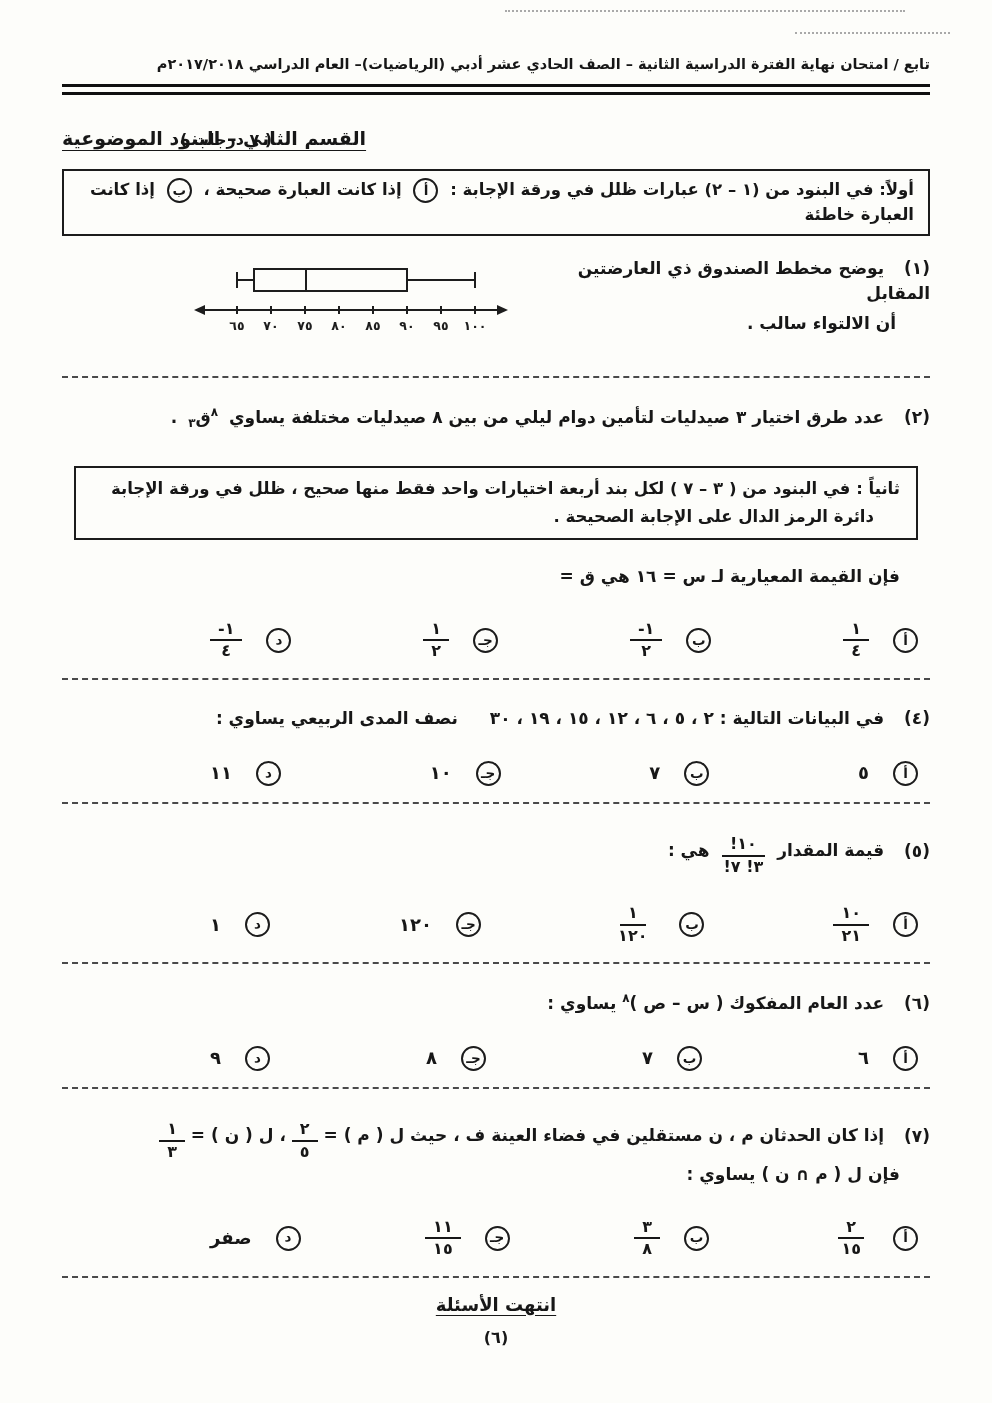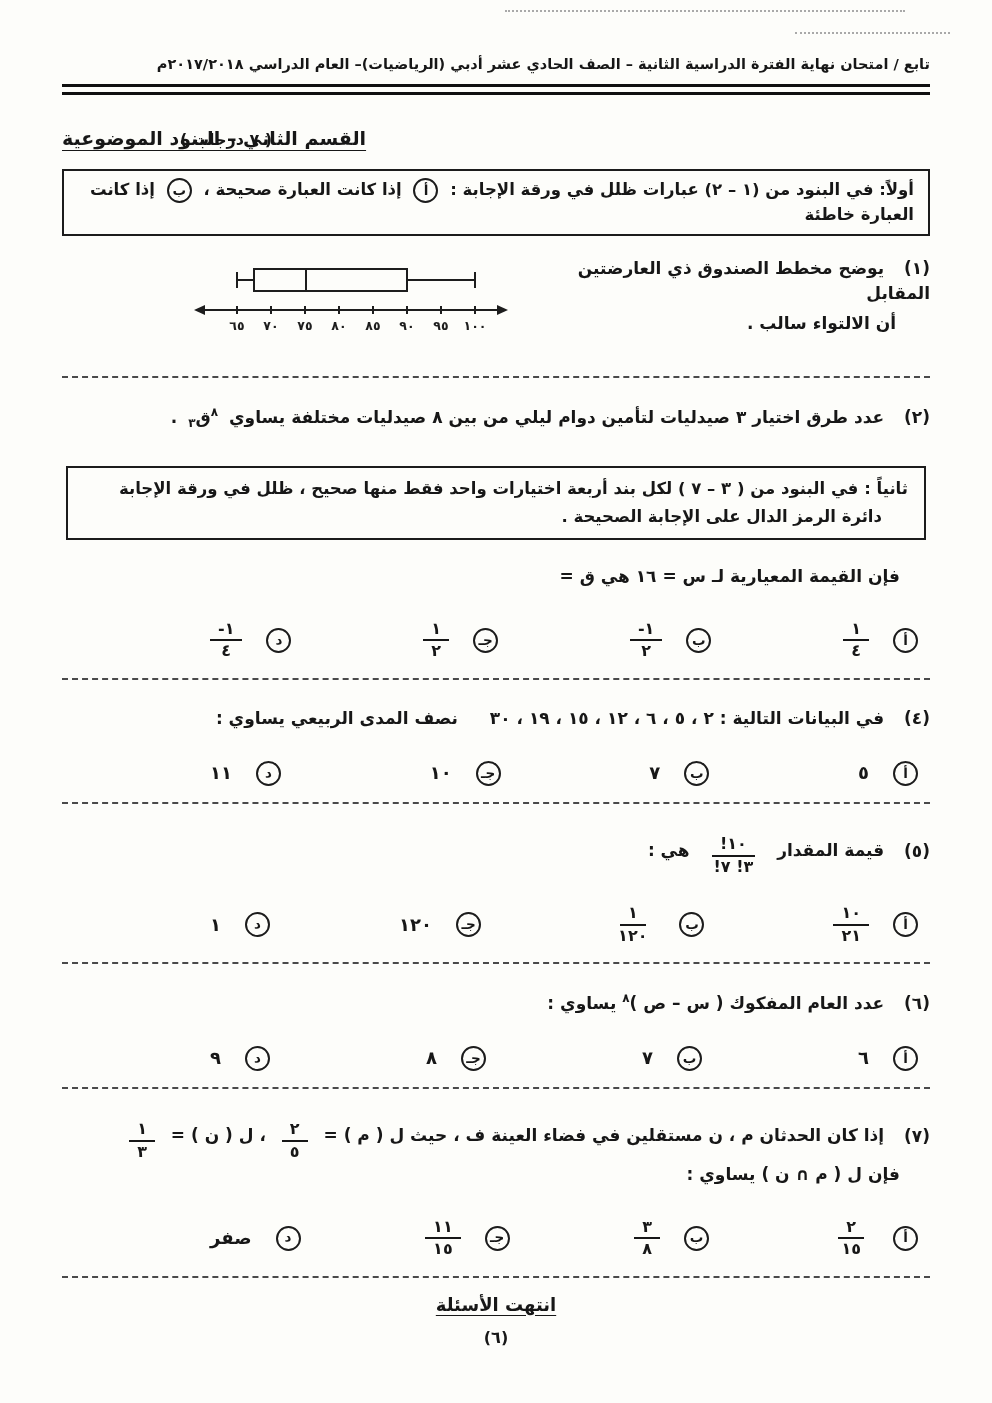--- a/index.html
+++ b/index.html
@@ -9,41 +9,41 @@
   .noise-a{top:10px;left:505px;width:400px}
   .noise-b{top:32px;left:795px;width:155px}
   .page{direction:rtl;height:100%;padding:54px 62px 4px;font-weight:700;font-size:17px;line-height:1.45}
   .header-line{font-size:14.5px;white-space:nowrap;letter-spacing:.2px}
   .double-rule{margin-top:9px;height:11px;border-top:3px solid #101010;border-bottom:3px solid #101010;margin-bottom:30px}
   .title-row{position:relative;text-align:left;height:32px;margin-bottom:12px}
   .title{font-size:19px;text-decoration:underline;text-underline-offset:5px}
   .marks{position:absolute;left:118px;top:3px;font-size:16px}
   .instr-box{border:2px solid #1c1c1c;padding:7px 14px;font-size:16.5px}
   .box1{margin-bottom:20px}
-  .box2{margin:34px 4px 24px;padding:9px 16px}
+  .box2{margin:34px 12px 24px;padding:9px 16px}
   .box2-line2{padding-right:26px;margin-top:4px}
   .inline-circ,.circ{display:inline-flex;align-items:center;justify-content:center;width:25px;height:25px;border:2px solid #1c1c1c;border-radius:50%;font-size:13.5px;vertical-align:middle;margin:0 6px;flex:none;line-height:1}
   .qnum{margin-left:14px}
   .q1-row{display:flex;justify-content:flex-start;align-items:flex-start;padding-left:64px;min-height:104px}
   .q1-text{max-width:420px}
   .q1-line2{padding-right:34px;margin-top:6px}
   .boxplot{flex:none;margin-top:-4px}
   .boxplot text{text-anchor:middle;font-family:"DejaVu Sans",sans-serif;font-weight:700;font-size:12.5px;fill:#1d1d1d}
   .dashes{border-top:2.5px dashed #4a4a4a;margin:16px 0 26px}
   .q2-line{margin:16px 0 12px}
   .perm{display:inline-block;margin:0 5px}
   .perm sup,.perm sub{font-size:12px}
   .indent{padding-right:30px;margin-top:4px}
   .options{display:flex;justify-content:space-between;align-items:center;margin:30px 6px 0 0;padding-left:148px}
   .option{display:flex;align-items:center;gap:18px}
   .opt-val{font-size:18px}
   .frac{display:inline-flex;flex-direction:column;align-items:center;line-height:1.15;font-size:16px;vertical-align:middle}
   .frac .num{border-bottom:2.2px solid #171717;padding:1px 8px}
   .frac .den{padding:1px 8px}
-  .frac-inline{margin:0 10px;transform:translateY(4px)}
+  .frac-inline{margin:0 0;transform:translateY(4px)}
   .ltr{direction:ltr;unicode-bidi:bidi-override}
   .overline{text-decoration:overline;margin:0 4px}
   .sigma{display:inline-block;font-style:italic;font-family:"DejaVu Serif",serif;margin:0 5px}
   .qgap{margin-top:8px}
   .footer{text-align:center;margin-top:4px}
   .end-text{font-size:18px;text-decoration:underline;text-underline-offset:4px}
   .page-num{margin-top:8px;font-size:16px}
 </style>
 </head>
 <body>

